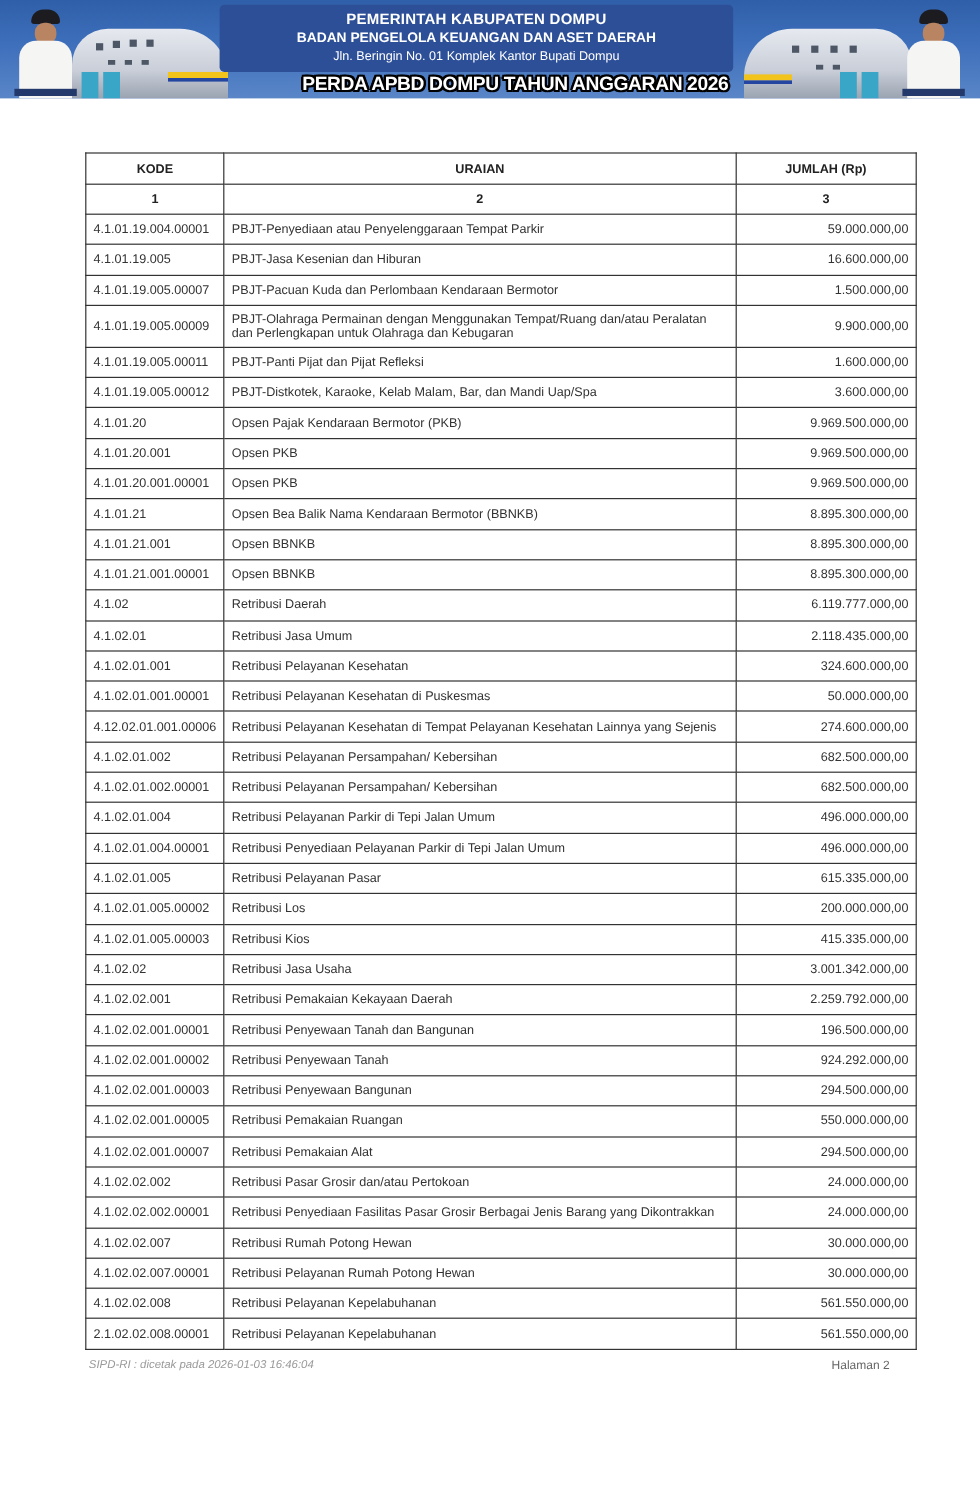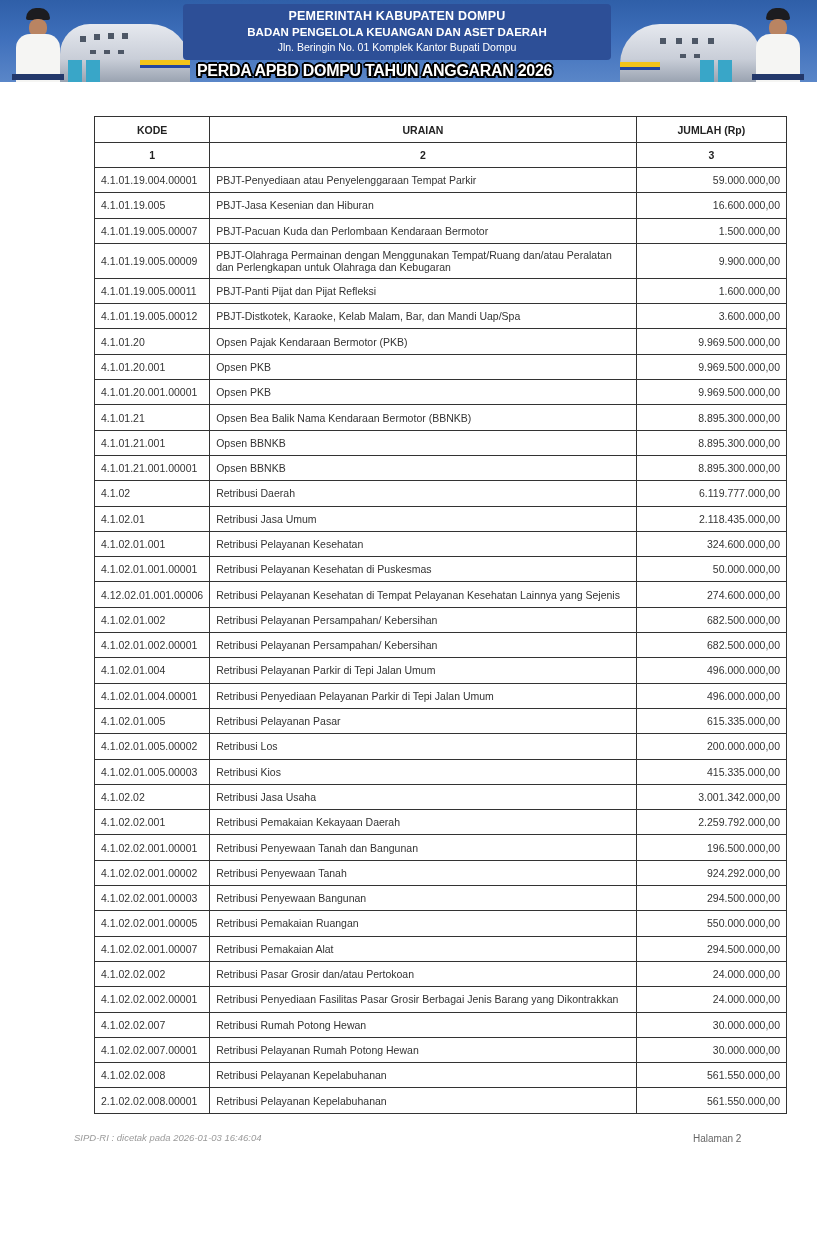--- a/index.html
+++ b/index.html
@@ -14,24 +14,24 @@
   .glass { position: absolute; bottom: 0; height: 22px; width: 14px; background: #39a6c8; }
   .person { position: absolute; bottom: 0; width: 52px; height: 78px; }
   .person .cap { position: absolute; top: 4px; left: 14px; width: 24px; height: 12px; background: #1c1c20; border-radius: 10px 10px 2px 2px; }
   .person .face { position: absolute; top: 15px; left: 17px; width: 18px; height: 18px; background: #b98462; border-radius: 8px; }
   .person .suit { position: absolute; top: 30px; left: 4px; width: 44px; height: 48px; background: #f5f5f3; border-radius: 14px 14px 0 0; }
   .person .name { position: absolute; bottom: 2px; left: 0; width: 52px; height: 6px; background: #23386b; }
   .title-box { position: absolute; left: 183px; top: 4px; width: 428px; height: 56px; background: #2d4f97; border-radius: 4px; text-align: center; color: #fff; }
   .t1 { font-size: 12.5px; font-weight: bold; margin-top: 5px; letter-spacing: 0.2px; }
   .t2 { font-size: 11.5px; font-weight: bold; margin-top: 3px; }
   .t3 { font-size: 10.5px; margin-top: 3px; }
-  .perda { position: absolute; left: 197px; top: 62px; width: 410px; text-align: left; font-size: 16px; font-weight: bold; color: #ffffff; letter-spacing: -0.3px;
+  .perda { position: absolute; left: 197px; top: 62px; width: 410px; text-align: right; font-size: 16px; font-weight: bold; color: #ffffff; letter-spacing: -0.3px;
            text-shadow: -1.5px -1.5px 0 #000, 1.5px -1.5px 0 #000, -1.5px 1.5px 0 #000, 1.5px 1.5px 0 #000, 0 2px 0 #000, 2px 0 0 #000, -2px 0 0 #000, 0 -2px 0 #000; }
 
-  table.main { position: absolute; left: 71px; top: 116px; width: 693px; border-collapse: collapse; font-size: 10.5px; color: #333; margin-left: 23px; }
+  table.main { position: absolute; left: 71px; top: 127px; width: 693px; border-collapse: collapse; font-size: 10.5px; color: #333; }
   table.main td, table.main th { border: 1px solid #333; padding: 0 6px; }
   table.main th { font-weight: bold; font-size: 10.5px; color: #222; height: 25px; }
   table.main tr.num th { height: 24px; }
   col.c1 { width: 112px; }
   col.c2 { width: 430px; }
   col.c3 { width: 151px; }
   td.kode { height: 24.3px; white-space: nowrap; }
   td.jml { text-align: right; white-space: nowrap; }
   tr.tall td { height: 34px; line-height: 12px; }
 

